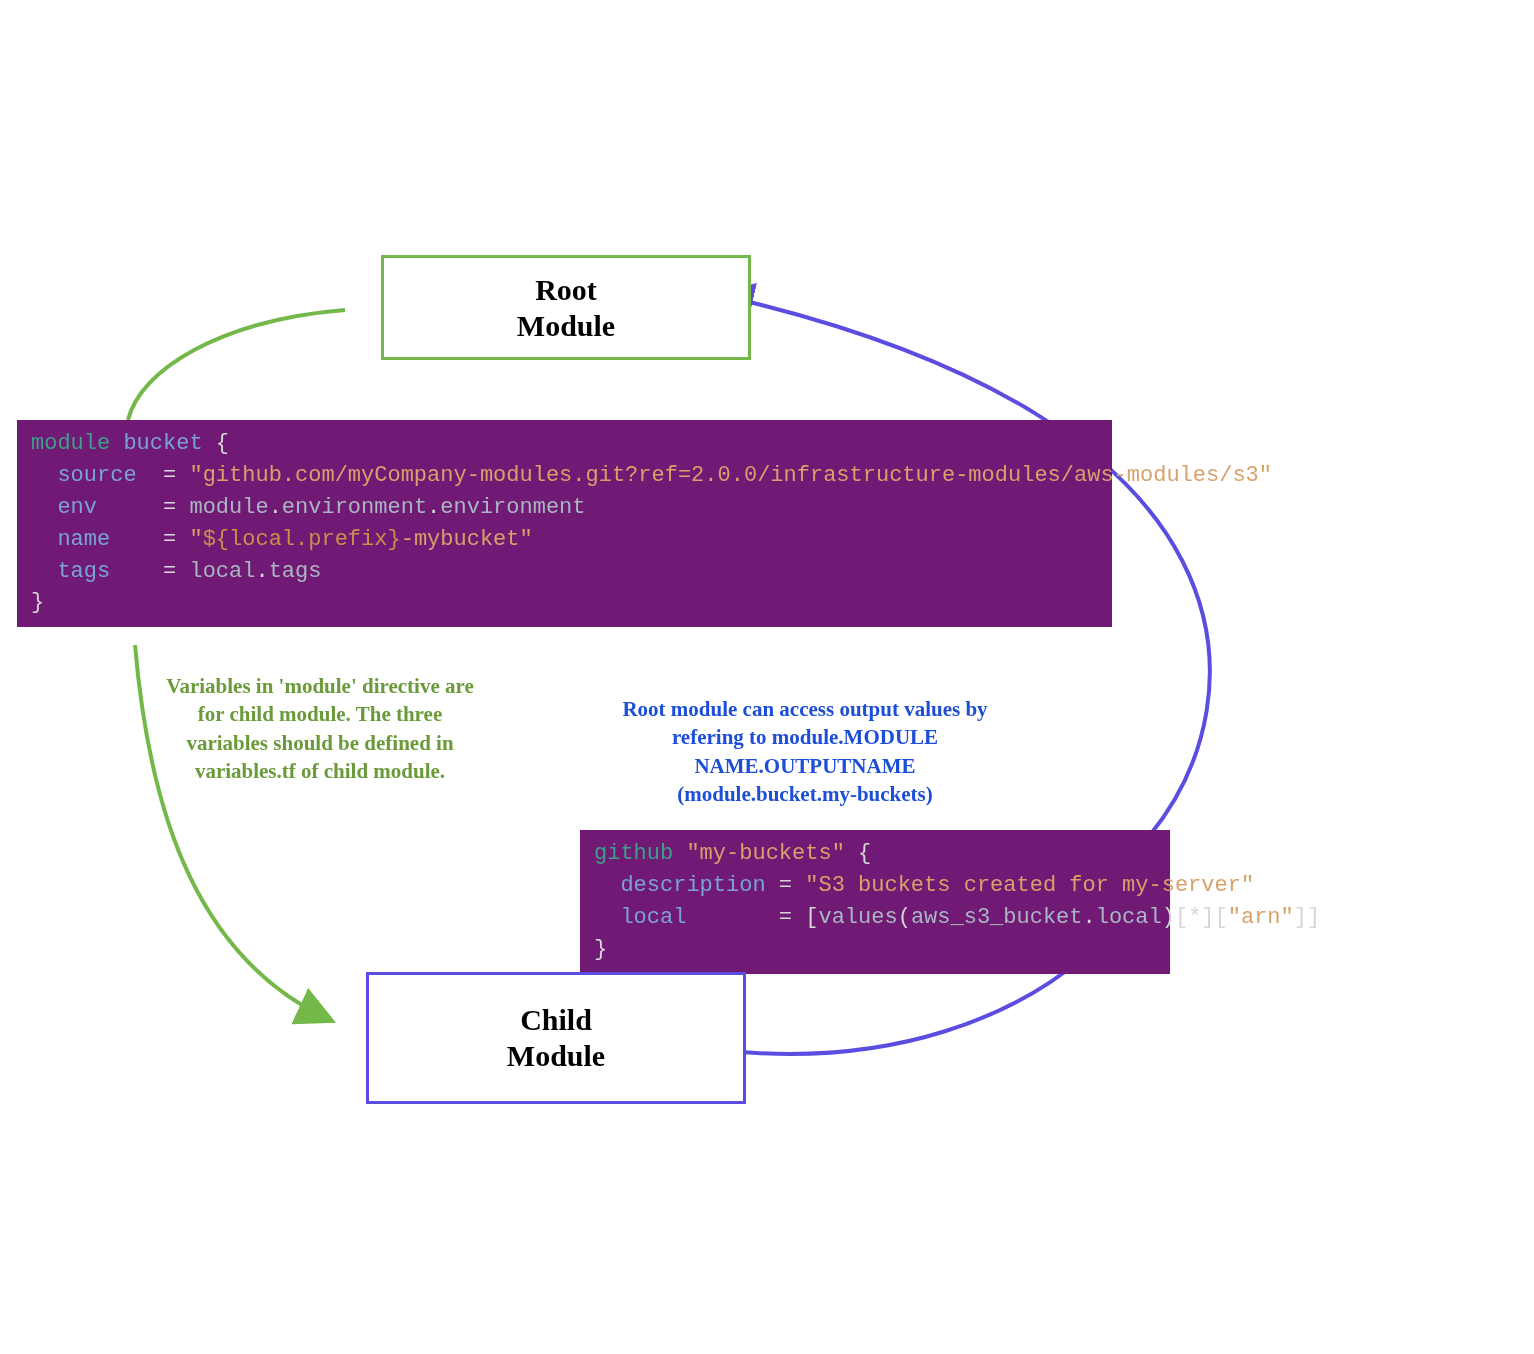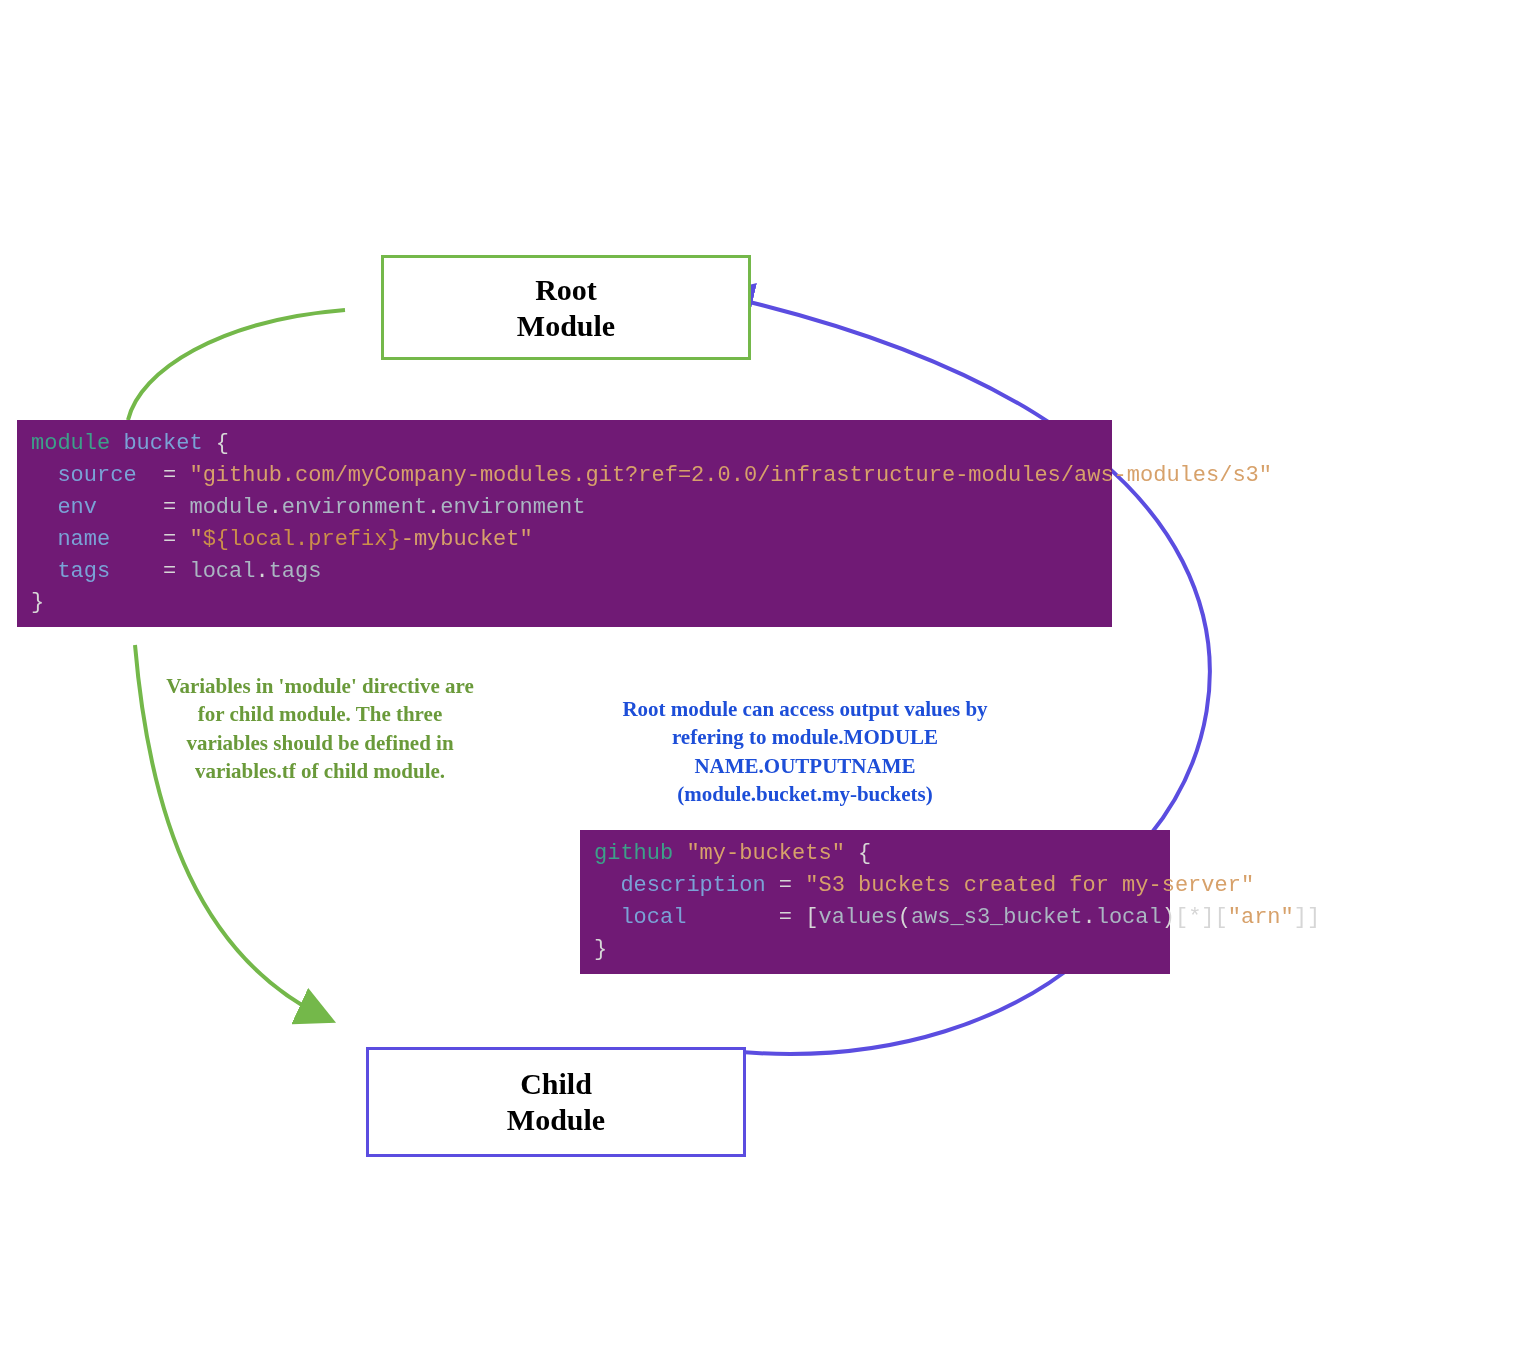--- a/index.html
+++ b/index.html
@@ -103,18 +103,18 @@
 
 <div class="annotation anno-green" style="left:140px; top:672px; width:360px;" id="anno-left">Variables in 'module' directive are<br>for child module. The three<br>variables should be defined in<br>variables.tf of child module.</div>
 
 <div class="annotation anno-purple" style="left:575px; top:695px; width:460px;" id="anno-right">Root module can access output values by<br>refering to module.MODULE<br>NAME.OUTPUTNAME<br>(module.bucket.my-buckets)</div>
 
 <div class="codeblock" style="left:580px; top:830px; width:590px;" id="code-bottom"><span class="tok-kw">github</span> <span class="tok-string">"my-buckets"</span> <span class="tok-punc">{</span>
   <span class="tok-name">description</span><span class="tok-op"> = </span><span class="tok-string">"S3 buckets created for my-server"</span>
   <span class="tok-name">local      </span><span class="tok-op"> = </span><span class="tok-punc">[</span><span class="tok-pale">values</span><span class="tok-punc">(</span><span class="tok-pale">aws_s3_bucket</span><span class="tok-punc">.</span><span class="tok-pale">local</span><span class="tok-punc">)[*][</span><span class="tok-string">"arn"</span><span class="tok-punc">]]</span>
 <span class="tok-punc">}</span></div>
 
-<div class="box child-box" style="left:330px; top:1047px; width:380px; height:110px;">
+<div class="box child-box" style="left:330px; top:972px; width:380px; height:132px;">
   <div>
     <span>Child</span><br>
     <span>Module</span>
   </div>
 </div>
 
 </body></html>

